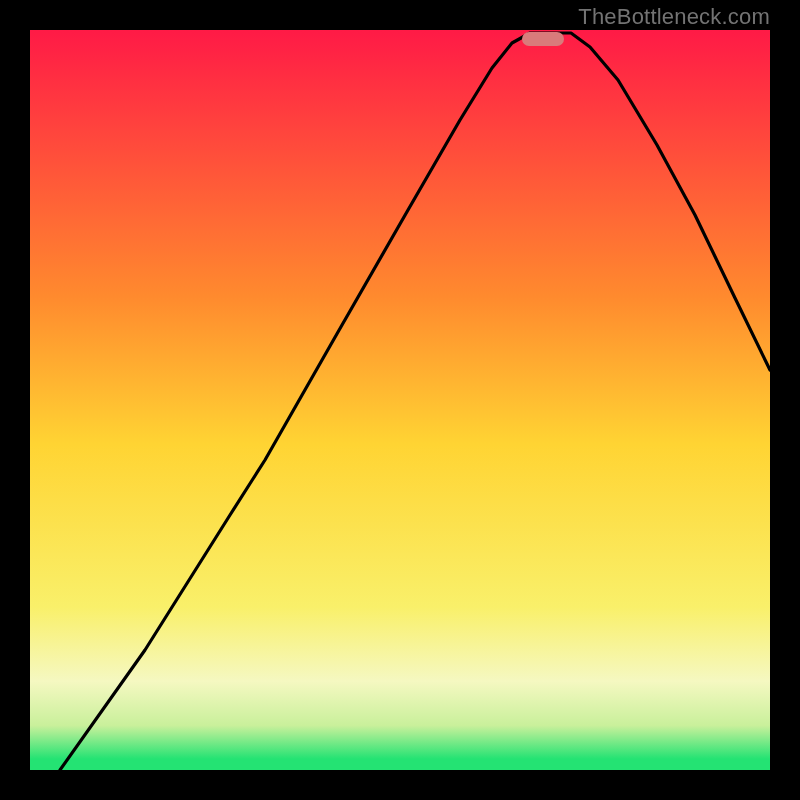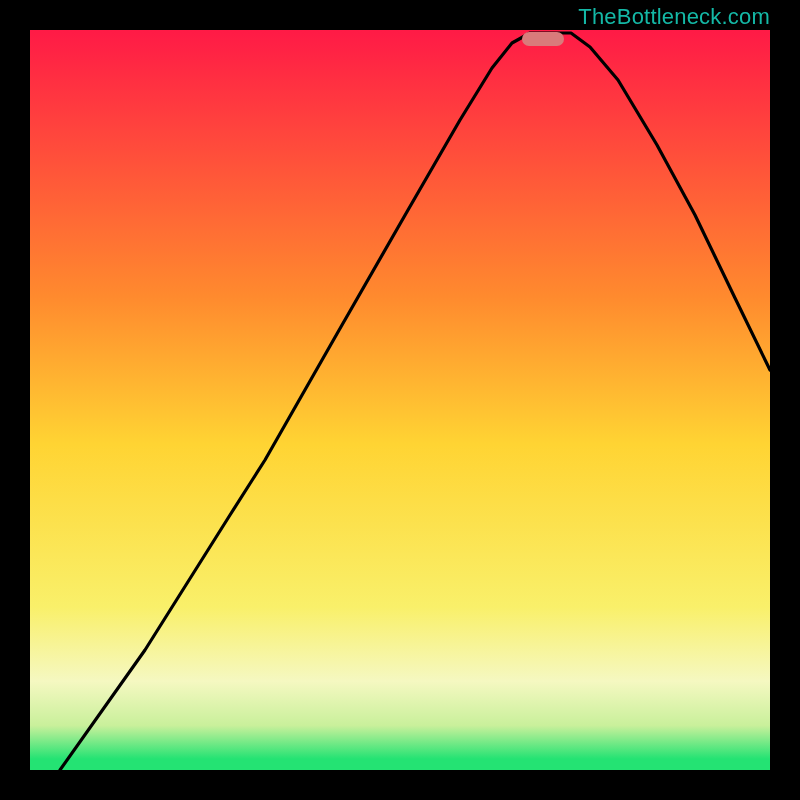--- a/index.html
+++ b/index.html
@@ -36,21 +36,21 @@
   }
   .marker {
     position: absolute;
     background: #d97b7b;
     border-radius: 999px;
   }
   .watermark {
     position: absolute;
     top: 4px;
     right: 30px;
-    color: #14b8a6;
+    color: #737373;
     font: 500 22px Arial, Helvetica, sans-serif;
     letter-spacing: 0.2px;
   }
 </style>
 </head>
 <body>
 
 <div class="frame">
 
   <div class="plot">

